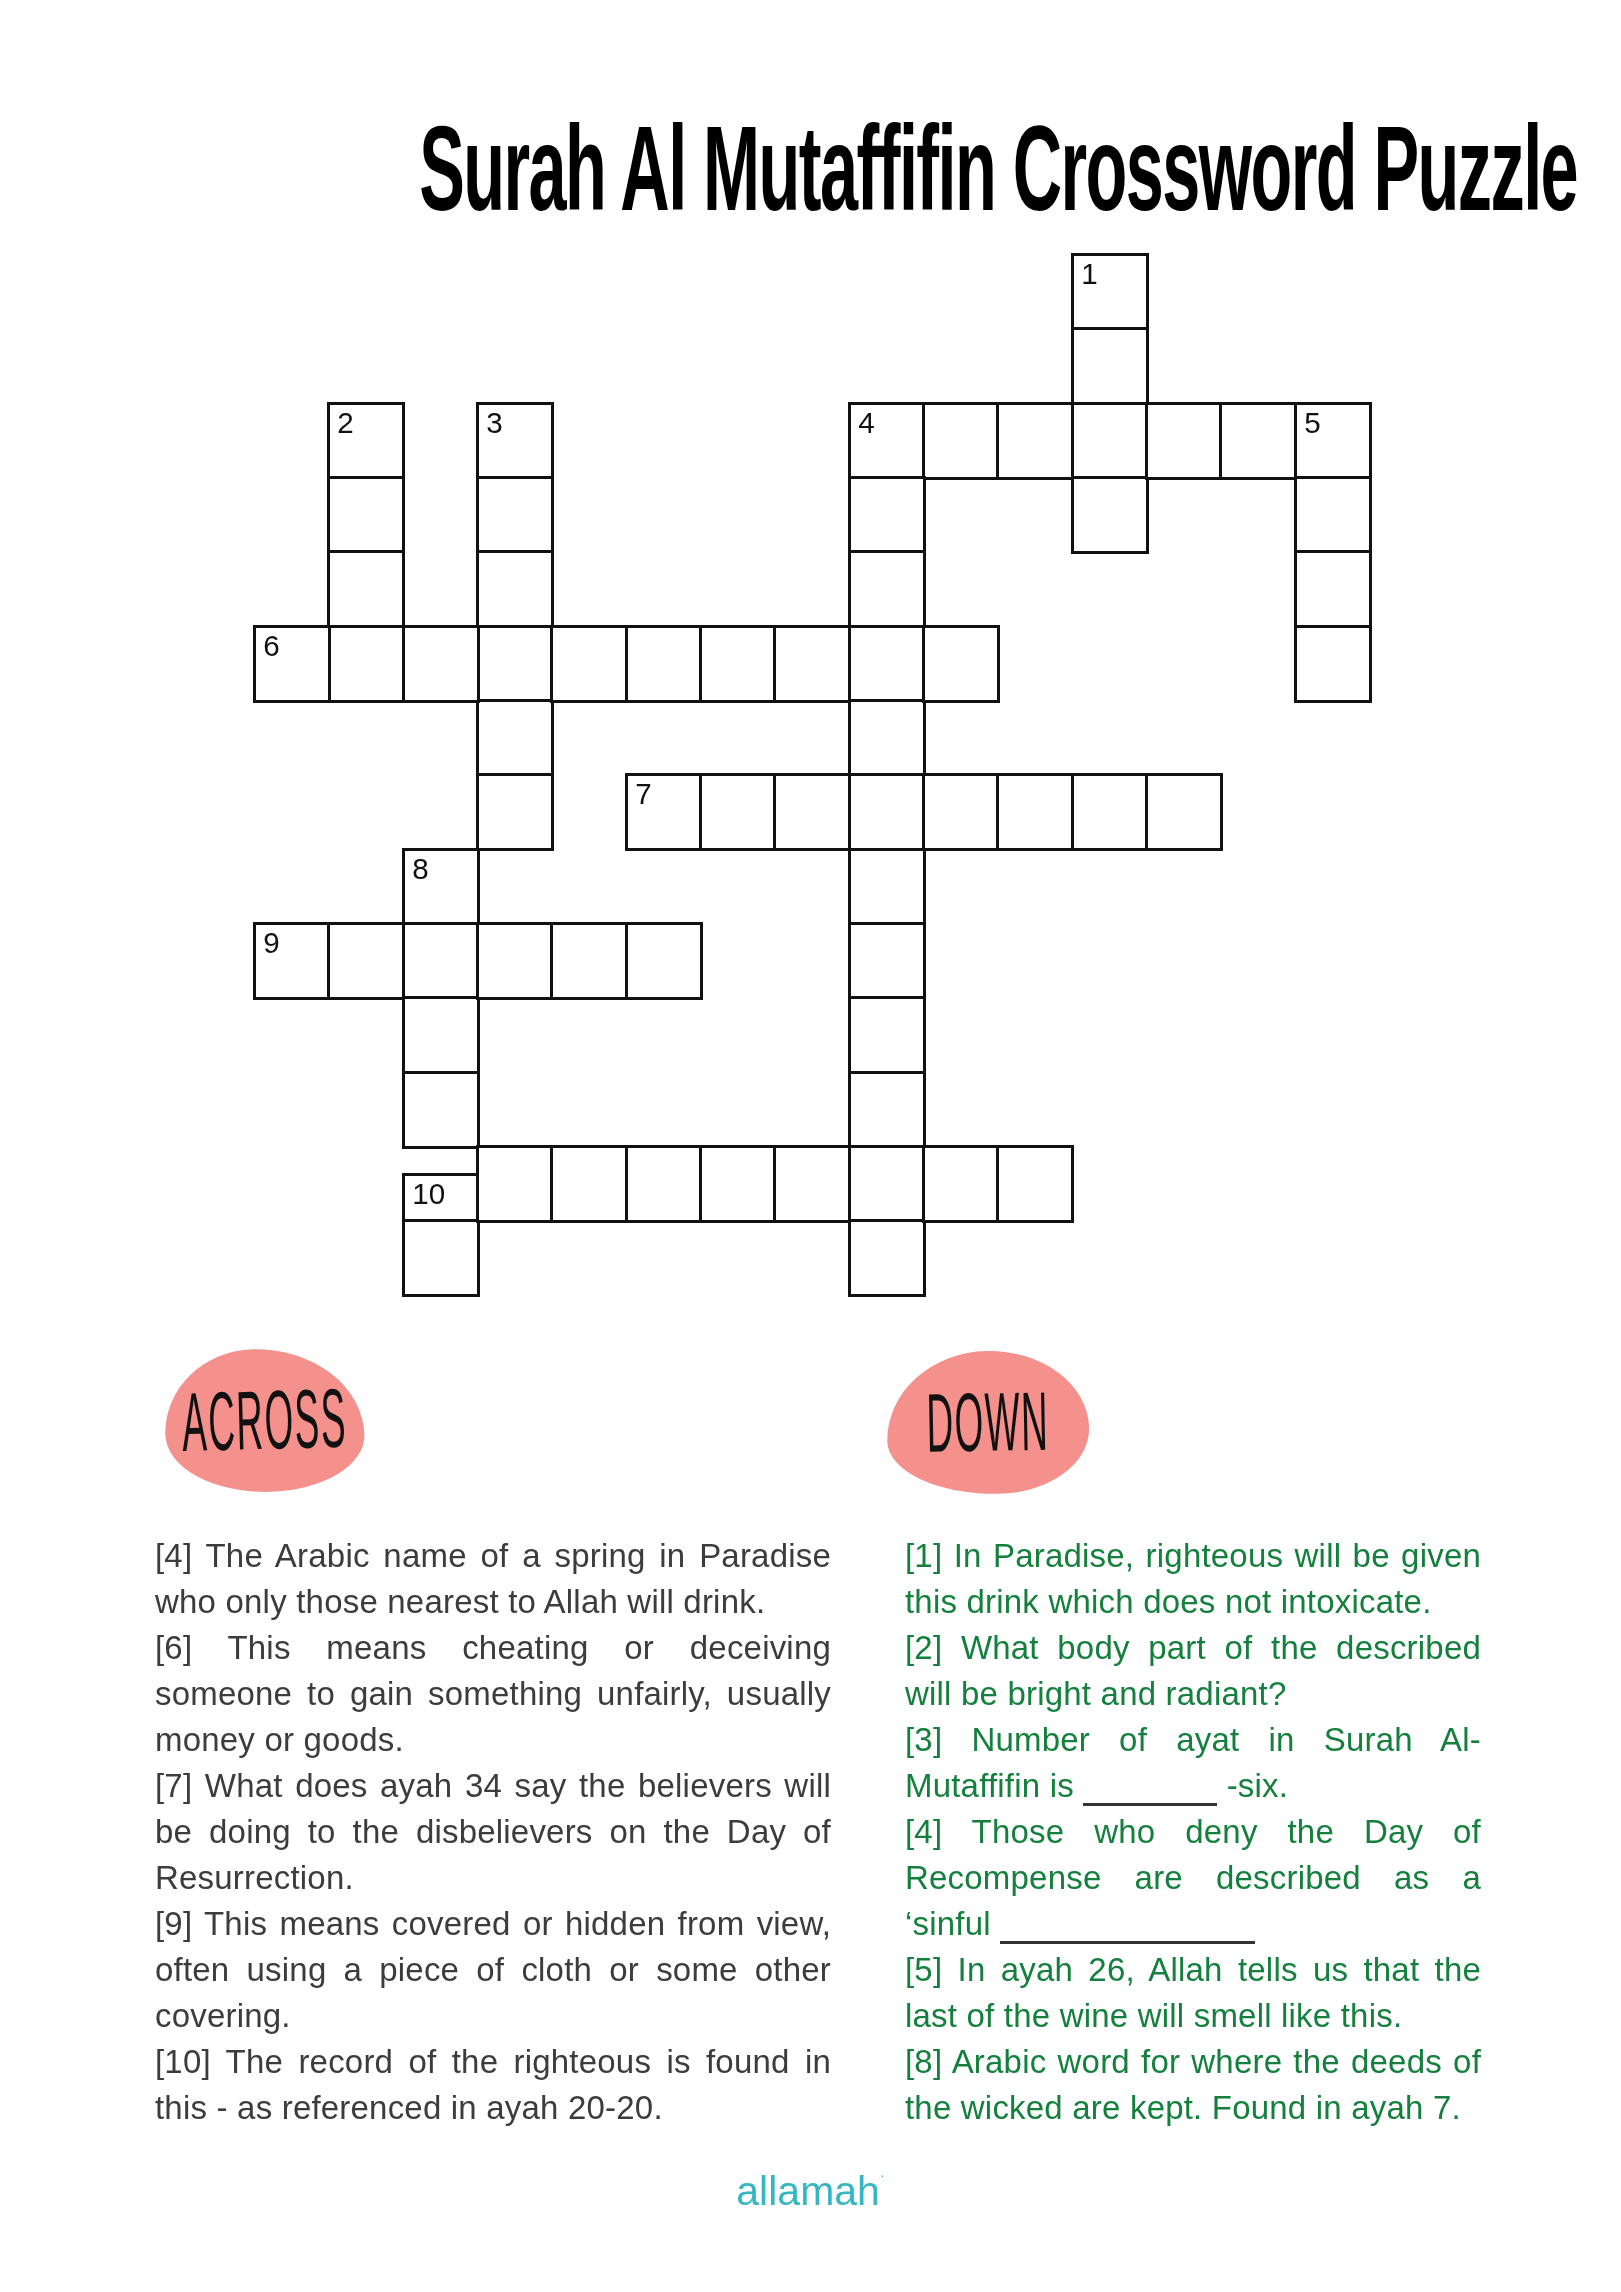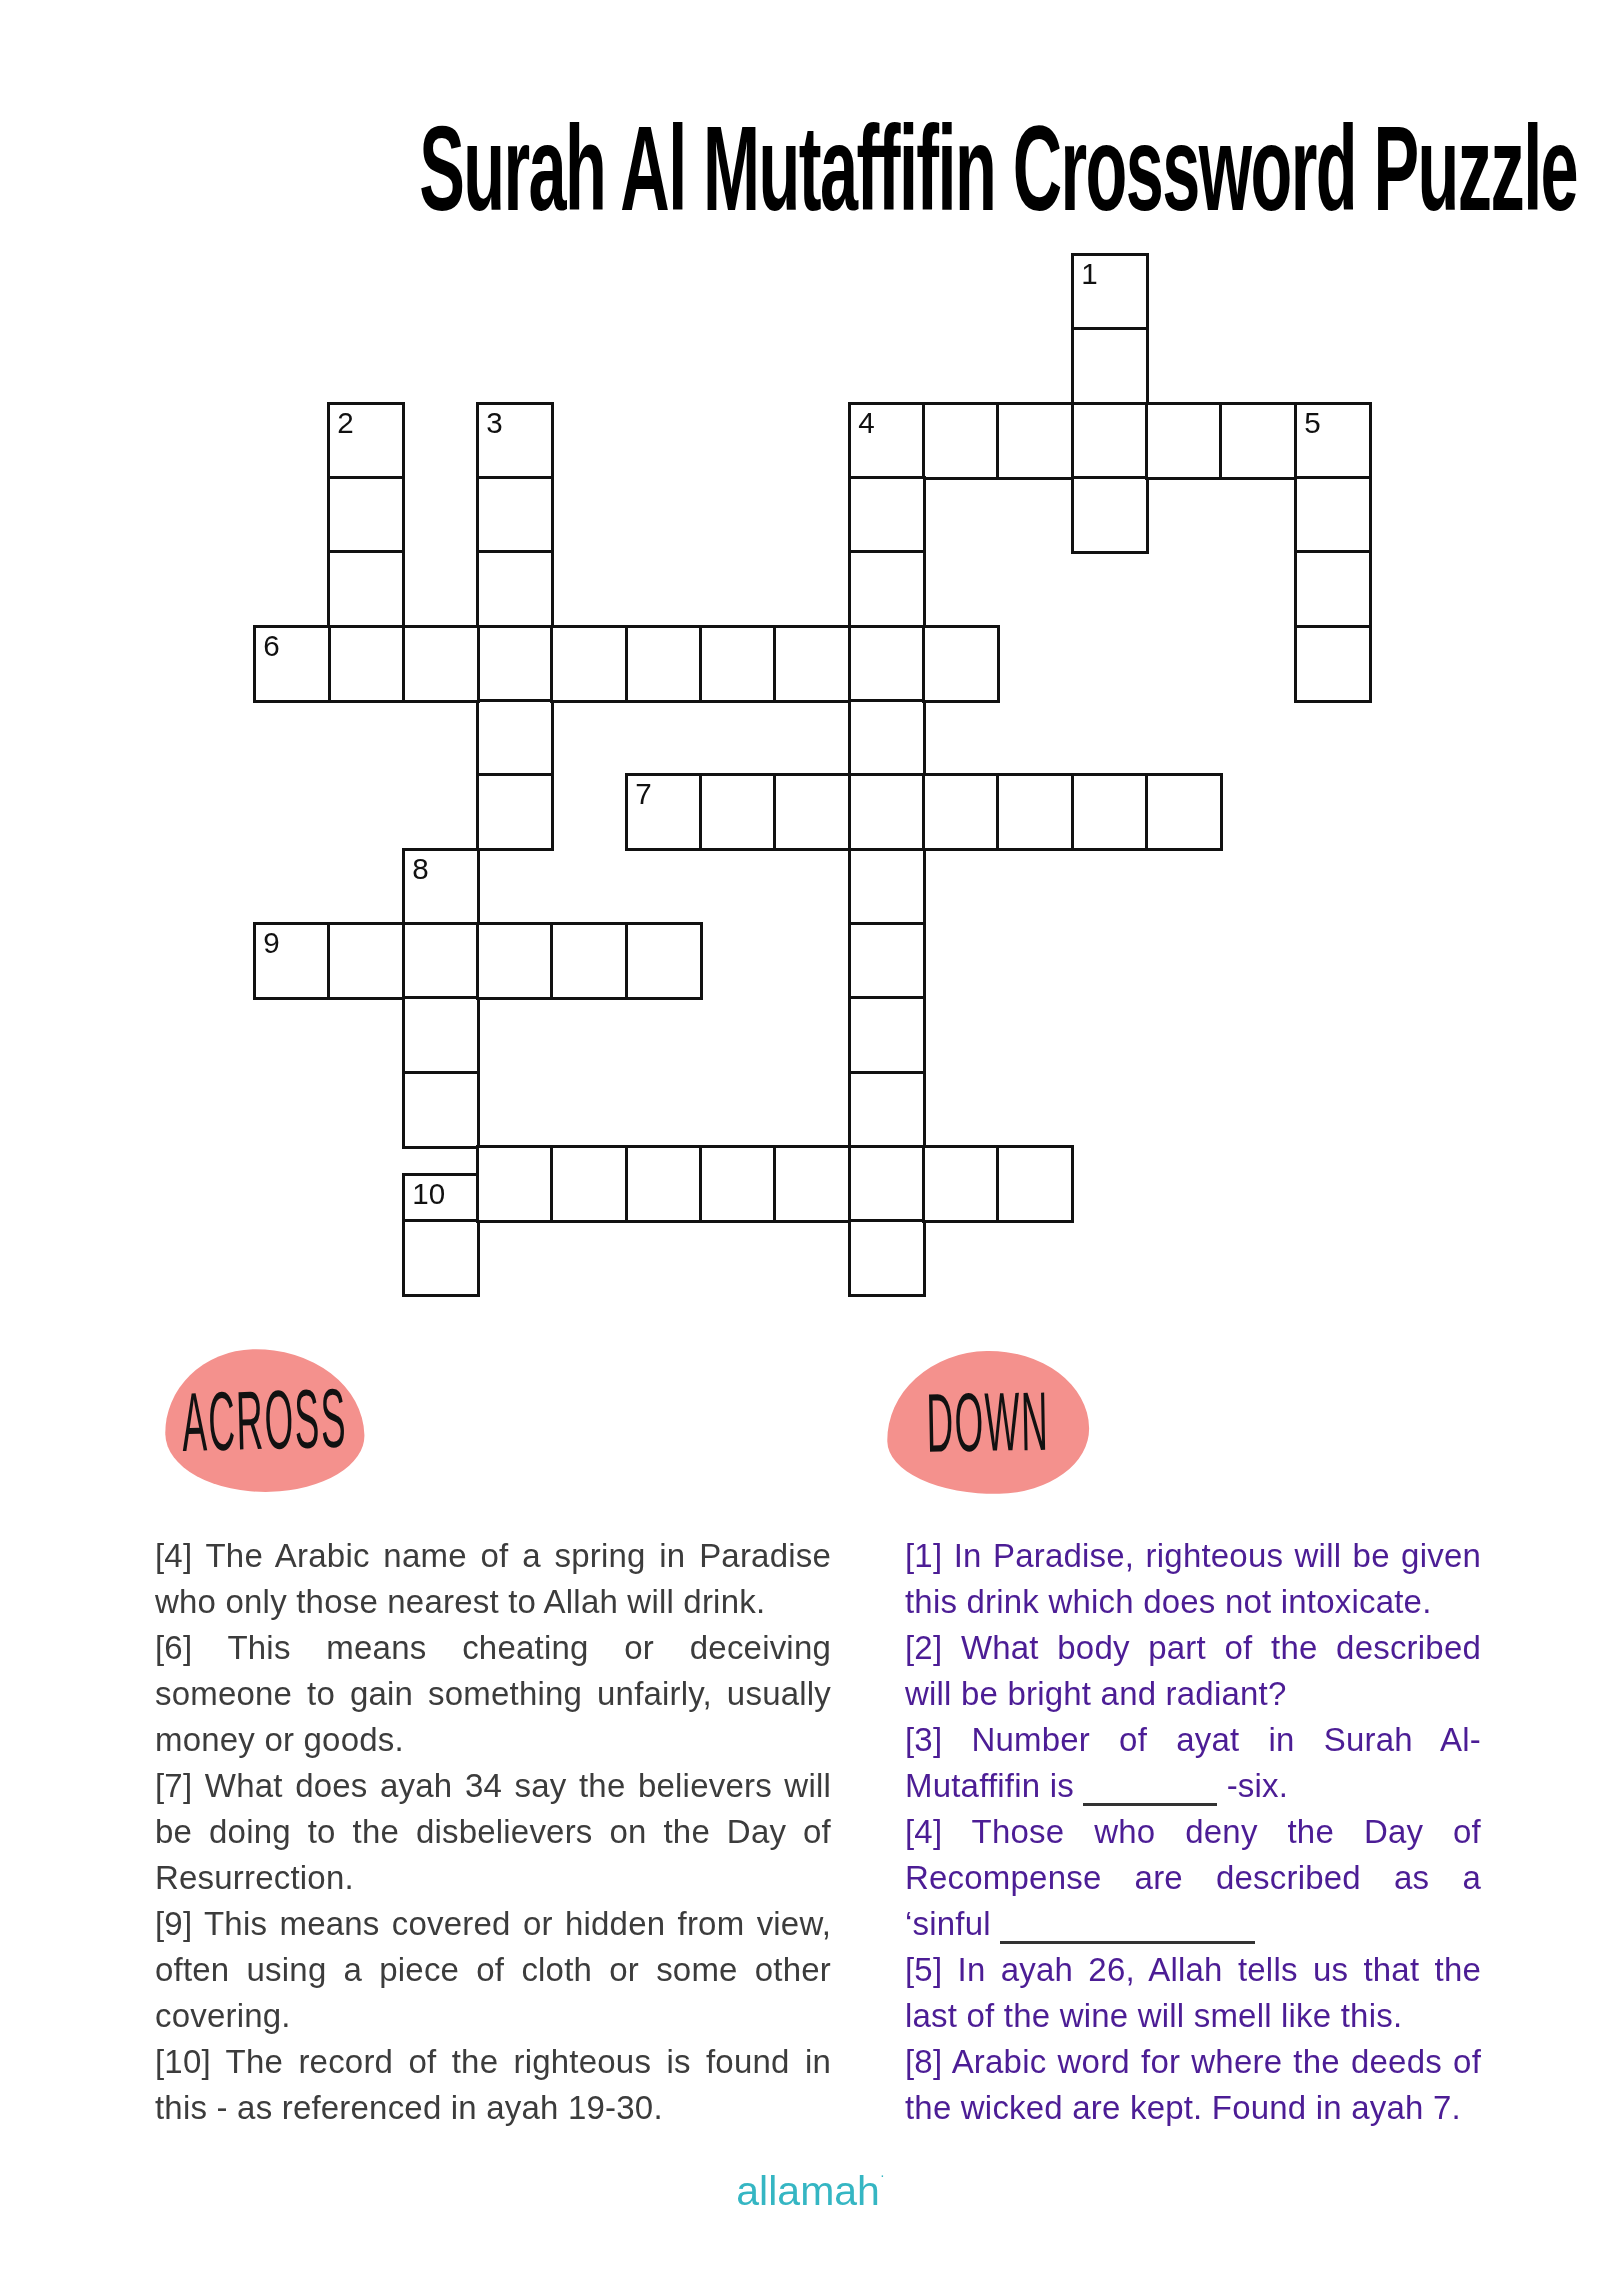--- a/index.html
+++ b/index.html
@@ -154,23 +154,23 @@
 </div>
 <div class="badge badge-down badge-shape-down" style="background: rgb(244, 145, 141); left: 887px; top: 1351px; width: 202px; height: 143px;">
   <span class="badge-label">DOWN</span>
 </div>
 
 <div class="clues clues-left" style="color: rgb(60, 60, 60);">
     <div class="clue"><span class="clue-num">[4] </span><span>The Arabic name of a spring in Paradise who only those nearest to Allah will drink.</span></div>
     <div class="clue"><span class="clue-num">[6] </span><span>This means cheating or deceiving someone to gain something unfairly, usually money or goods.</span></div>
     <div class="clue"><span class="clue-num">[7] </span><span>What does ayah 34 say the believers will be doing to the disbelievers on the Day of Resurrection.</span></div>
     <div class="clue"><span class="clue-num">[9] </span><span>This means covered or hidden from view, often using a piece of cloth or some other covering.</span></div>
-    <div class="clue"><span class="clue-num">[10] </span><span>The record of the righteous is found in this - as referenced in ayah 19-30.</span></div>
+    <div class="clue"><span class="clue-num">[10] </span><span>The record of the righteous is found in this - as referenced in ayah 20-20.</span></div>
   </div>
-<div class="clues clues-right" style="color: #4c1d95;">
+<div class="clues clues-right" style="color: #15803d;">
     <div class="clue"><span class="clue-num">[1] </span><span>In Paradise, righteous will be given this drink which does not intoxicate.</span></div>
     <div class="clue"><span class="clue-num">[2] </span><span>What body part of the described will be bright and radiant?</span></div>
     <div class="clue"><span class="clue-num">[3] </span><span>Number of ayat in Surah Al-Mutaffifin is </span><span class="clue-blank" style="width: 134px;"></span><span> -six.</span></div>
     <div class="clue"><span class="clue-num">[4] </span><span>Those who deny the Day of Recompense are described as a ‘sinful </span><span class="clue-blank" style="width: 255px;"></span></div>
     <div class="clue"><span class="clue-num">[5] </span><span>In ayah 26, Allah tells us that the last of the wine will smell like this.</span></div>
     <div class="clue"><span class="clue-num">[8] </span><span>Arabic word for where the deeds of the wicked are kept. Found in ayah 7.</span></div>
   </div>
 
 <div class="logo" style="color: rgb(53, 182, 195);">
   <span>allamah</span><span class="mark">·</span>

